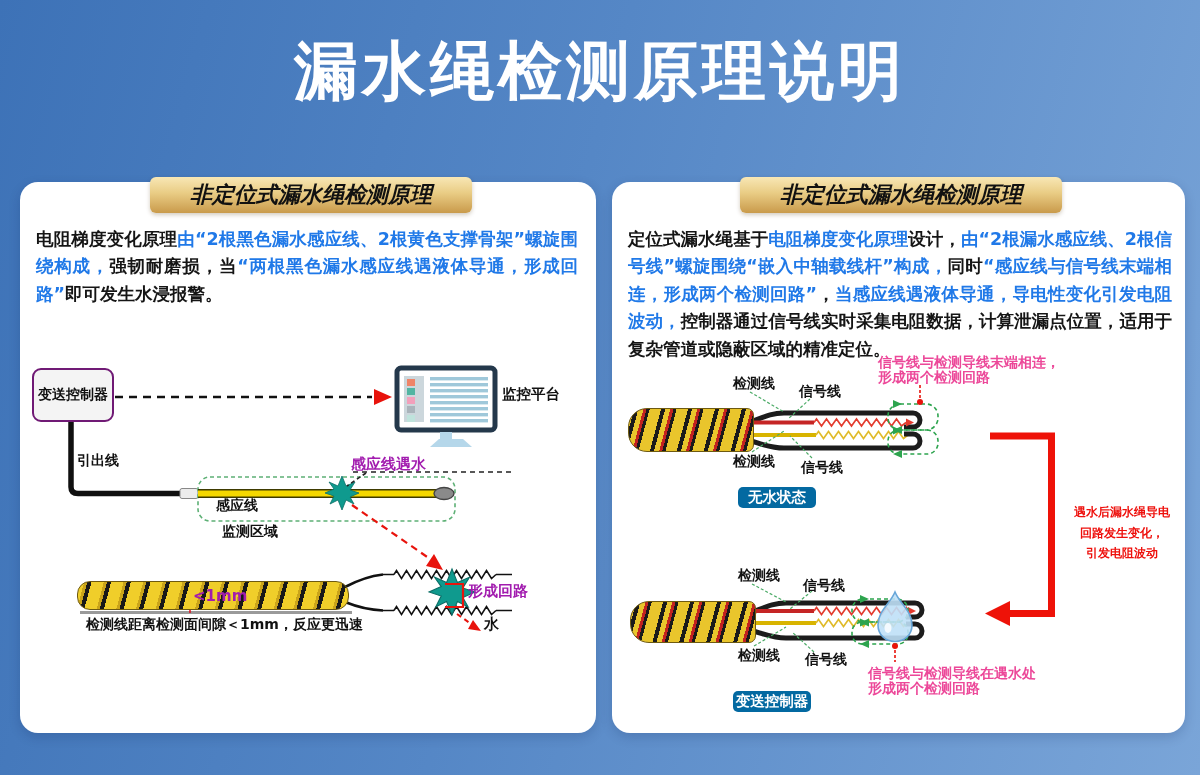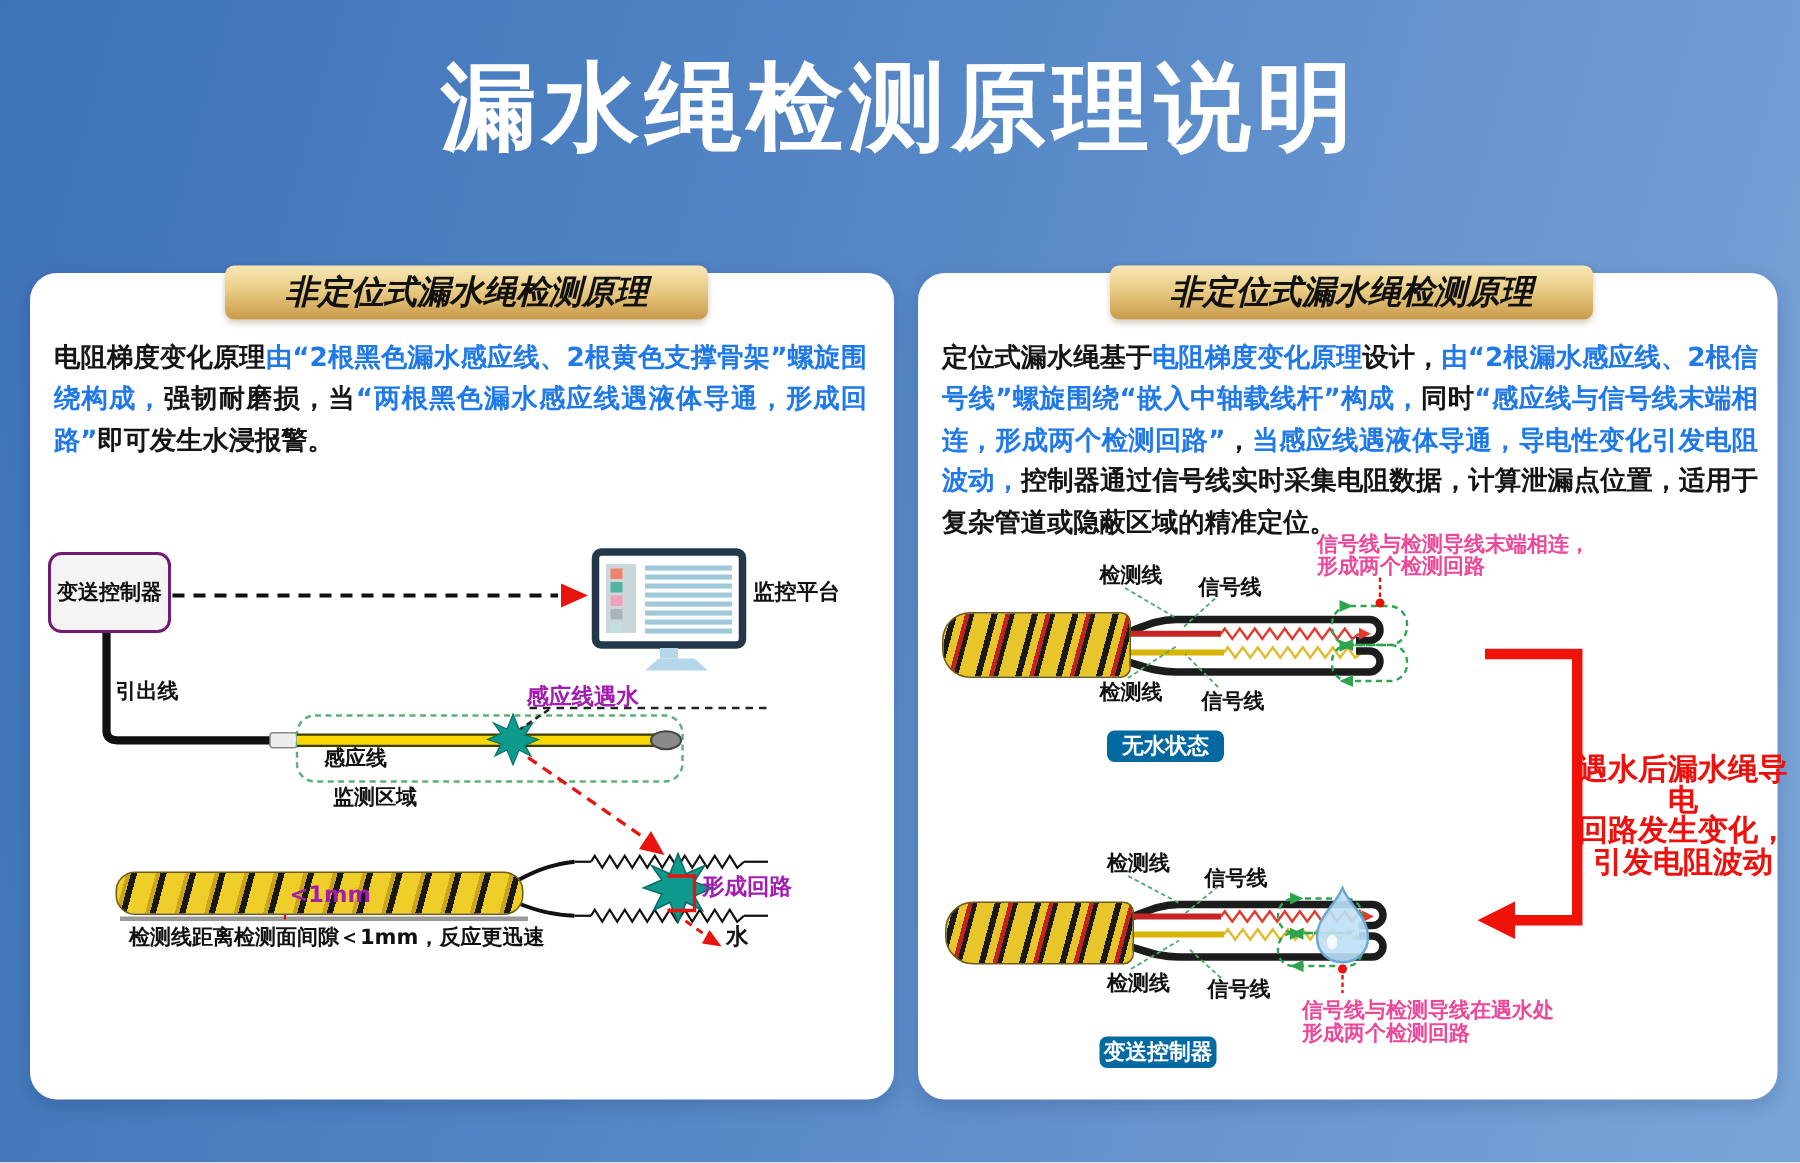--- a/index.html
+++ b/index.html
@@ -27,21 +27,21 @@
   .lbl-red{color:#a21caf;}
   .state-badge{position:absolute;width:78px;height:21px;background:#0369a1;border-radius:5px;
     color:#fff;font-size:14.5px;font-weight:700;display:flex;align-items:center;justify-content:center;}
   .ann{position:absolute;font-size:14px;font-weight:700;color:#ec4899;white-space:nowrap;}
   .rope{position:absolute;border:1px solid #6e5a10;}
   .rope-yb{background:repeating-linear-gradient(105deg,#f0ce2a 0 6px,#caa41a 6px 9px,#181818 9px 13px,#f0ce2a 13px 19px);
     border-radius:13px;}
   .rope-multi{background:repeating-linear-gradient(105deg,#e9c52c 0 5px,#1a1a1a 5px 9px,#e9c52c 9px 14px,#c2231f 14px 17px,#1a1a1a 17px 20px,#e9c52c 20px 26px);
     border-radius:19px 7px 7px 19px;}
   .side-note{position:absolute;left:436px;top:320px;width:148px;text-align:center;
-    color:#ee100c;font-size:20px;font-weight:800;line-height:20.5px;}
+    color:#ee100c;font-size:12px;font-weight:800;line-height:20.5px;}
   .ctrl-box{position:absolute;left:12px;top:186px;width:78px;height:50px;background:#f4f4f4;
     border:2px solid #701a75;border-radius:9px;display:flex;align-items:center;justify-content:center;
     font-size:14px;font-weight:700;color:#111;}
 </style>
 </head>
 <body>
 
 <div class="canvas">
 
   <div class="title">漏水绳检测原理说明</div>

